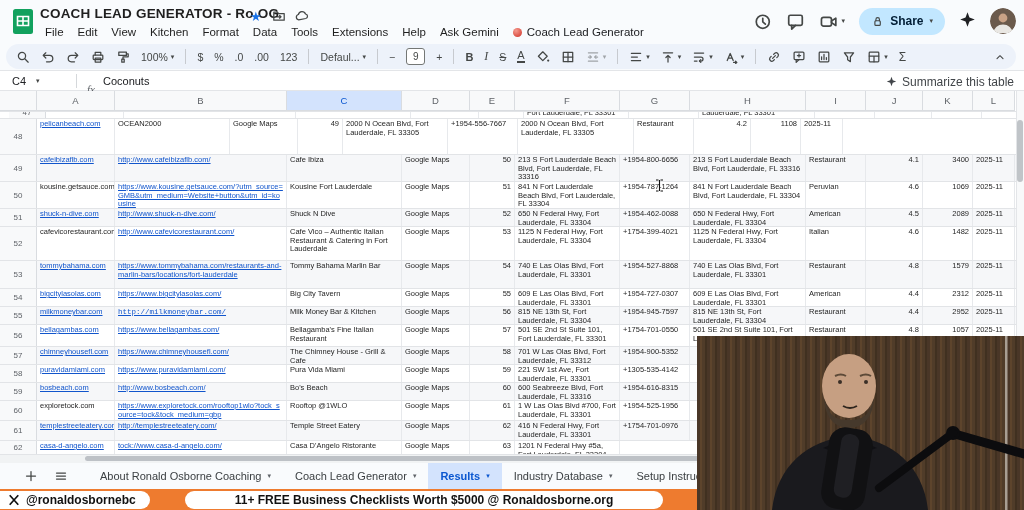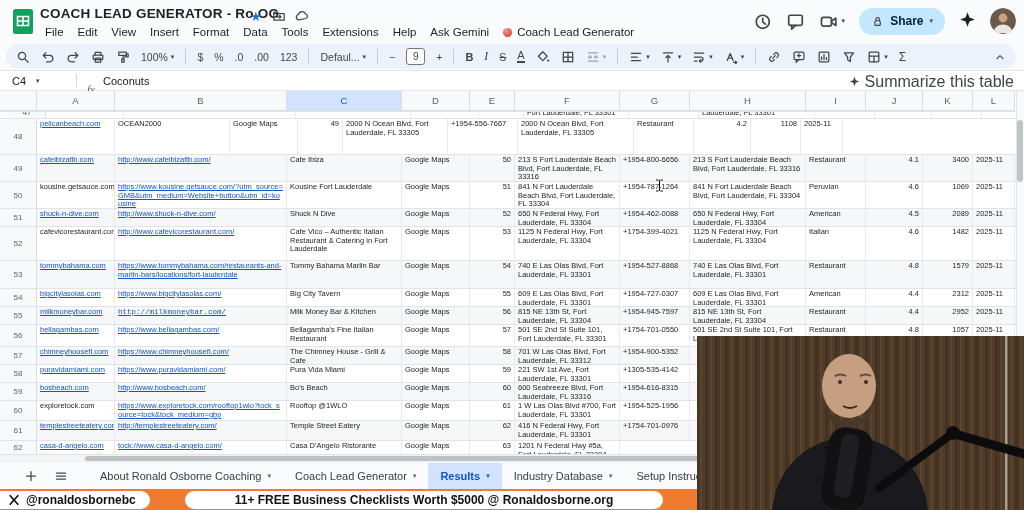--- a/index.html
+++ b/index.html
@@ -33,21 +33,21 @@
   .tb-i{font-style:italic;font-family:"Liberation Serif",serif;font-size:12px;color:#444746;}
   .tb-s{font-size:10.5px;color:#444746;text-decoration:line-through;}
   .tb-a{font-size:11px;color:#444746;border-bottom:2.5px solid #444746;line-height:11px;}
   #tb-collapse{margin-left:auto;}
   
   #formulabar{left:0;top:70px;width:1024px;height:21px;background:#fff;border-top:1px solid #e3e5e8;border-bottom:1px solid #e3e5e8;display:flex;align-items:center;box-sizing:border-box;}
   #name-box{width:64px;padding-left:12px;font-size:11px;color:#202124;display:flex;align-items:center;gap:10px;}
   #fx{font-family:"Liberation Serif",serif;font-style:italic;color:#5f6368;font-size:11px;margin:17px 8px 0 10px;}
   #formula-value{font-size:11px;color:#202124;}
   #fb-div{width:1px;height:14px;background:#d5d8db;}
-  #summarize-btn{position:absolute;right:10px;top:0;height:21px;display:flex;align-items:center;gap:5px;font-size:16px;color:#414549;}
+  #summarize-btn{position:absolute;right:10px;top:0;height:21px;display:flex;align-items:center;gap:5px;font-size:12px;color:#414549;}
   
   #grid{left:0;top:91px;width:1016px;background:#fff;}
   .g-row{display:flex;border-bottom:1px solid #e2e4e7;background:#fff;box-sizing:border-box;}
   .g-row.odd{background:#f6f7f9;}
   .rownum{width:37px;min-width:37px;background:#f8f9fa;border-right:1px solid #d9dce0;color:#5f6368;font-size:8px;display:flex;align-items:center;justify-content:center;box-sizing:border-box;}
   .hdrcell{background:#f8f9fa;border-right:1px solid #d9dce0;border-bottom:1px solid #d9dce0;color:#5f6368;font-size:9.5px;display:flex;align-items:center;justify-content:center;box-sizing:border-box;}
   .hdrcell.sel{background:#d3e3fd;color:#0b57d0;}
   .cell{box-sizing:border-box;padding:1px 3px;border-right:1px solid #e7e9ec;overflow:hidden;font-size:7.5px;line-height:1.15;color:#1f1f1f;white-space:nowrap;}
   .cell.wrap{white-space:normal;}
   .cell.brk{word-break:break-all;}
@@ -99,21 +99,21 @@
   </span>
   <span class="abs title-ico" style="left:294px;">
     <svg class="ic" width="15" height="14" viewBox="0 0 14 14">
         <path d="M4.2 10.8 a2.7 2.7 0 0 1 -.3 -5.3 a3.7 3.7 0 0 1 7.1 -.5 a2.3 2.3 0 0 1 .3 4.5 Z"></path>
       </svg>
   </span>
   <div id="menubar" class="abs">
       <span class="menu-item">File</span>
       <span class="menu-item">Edit</span>
       <span class="menu-item">View</span>
-      <span class="menu-item">Insert</span>
+      <span class="menu-item">Kitchen</span>
       <span class="menu-item">Format</span>
       <span class="menu-item">Data</span>
       <span class="menu-item">Tools</span>
       <span class="menu-item">Extensions</span>
       <span class="menu-item">Help</span>
       <span class="menu-item">Ask Gemini</span>
       <span id="custom-menu">
         <span class="dot"></span>
         <span>Coach Lead Generator</span>
       </span>

